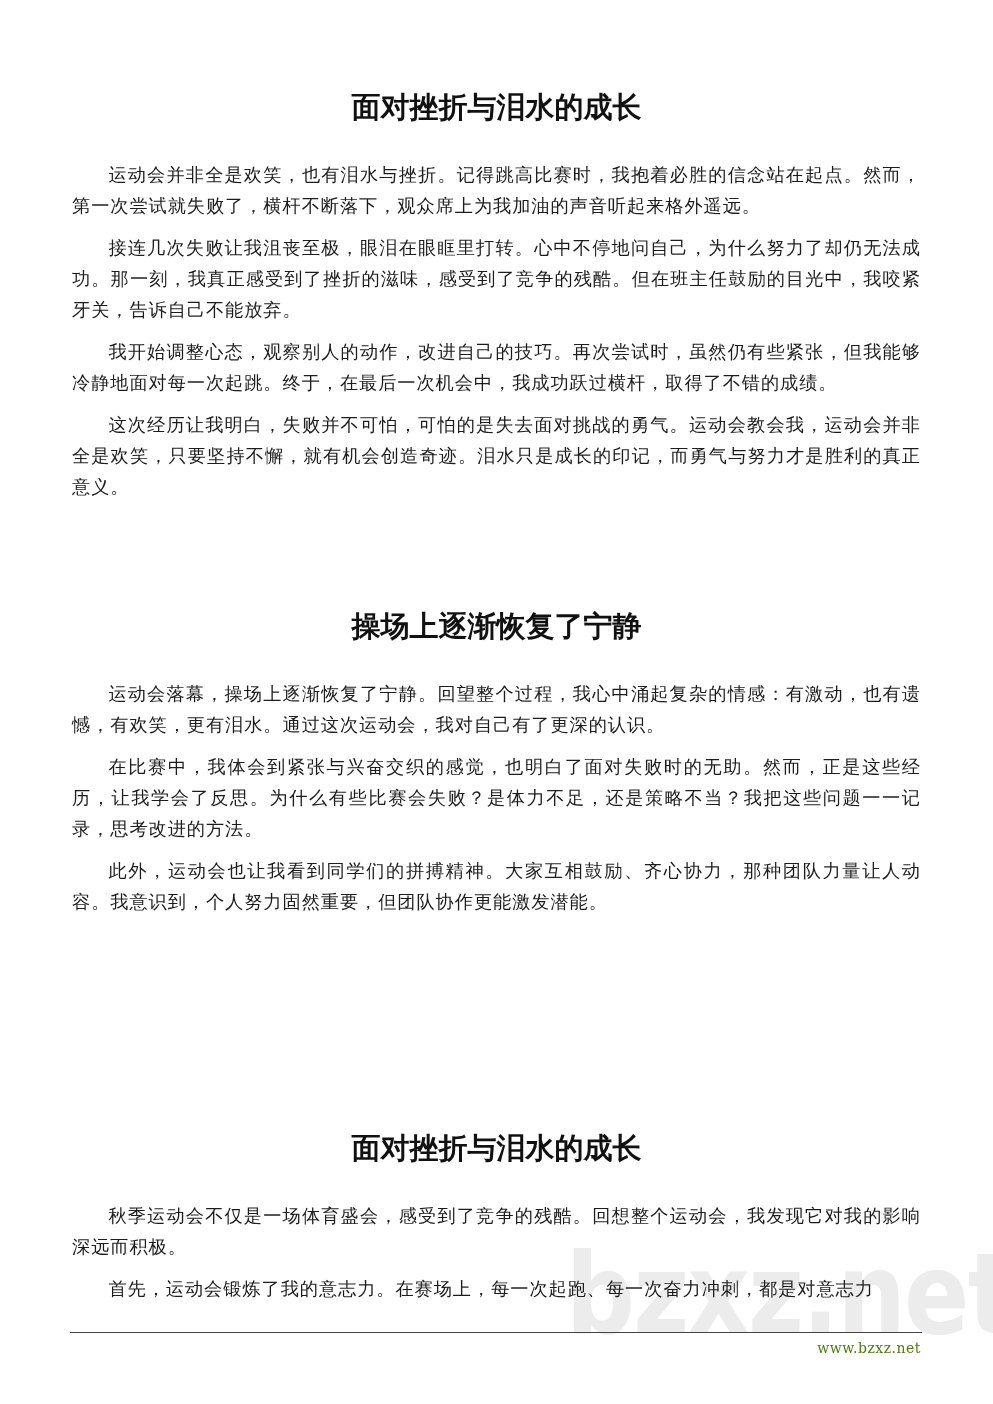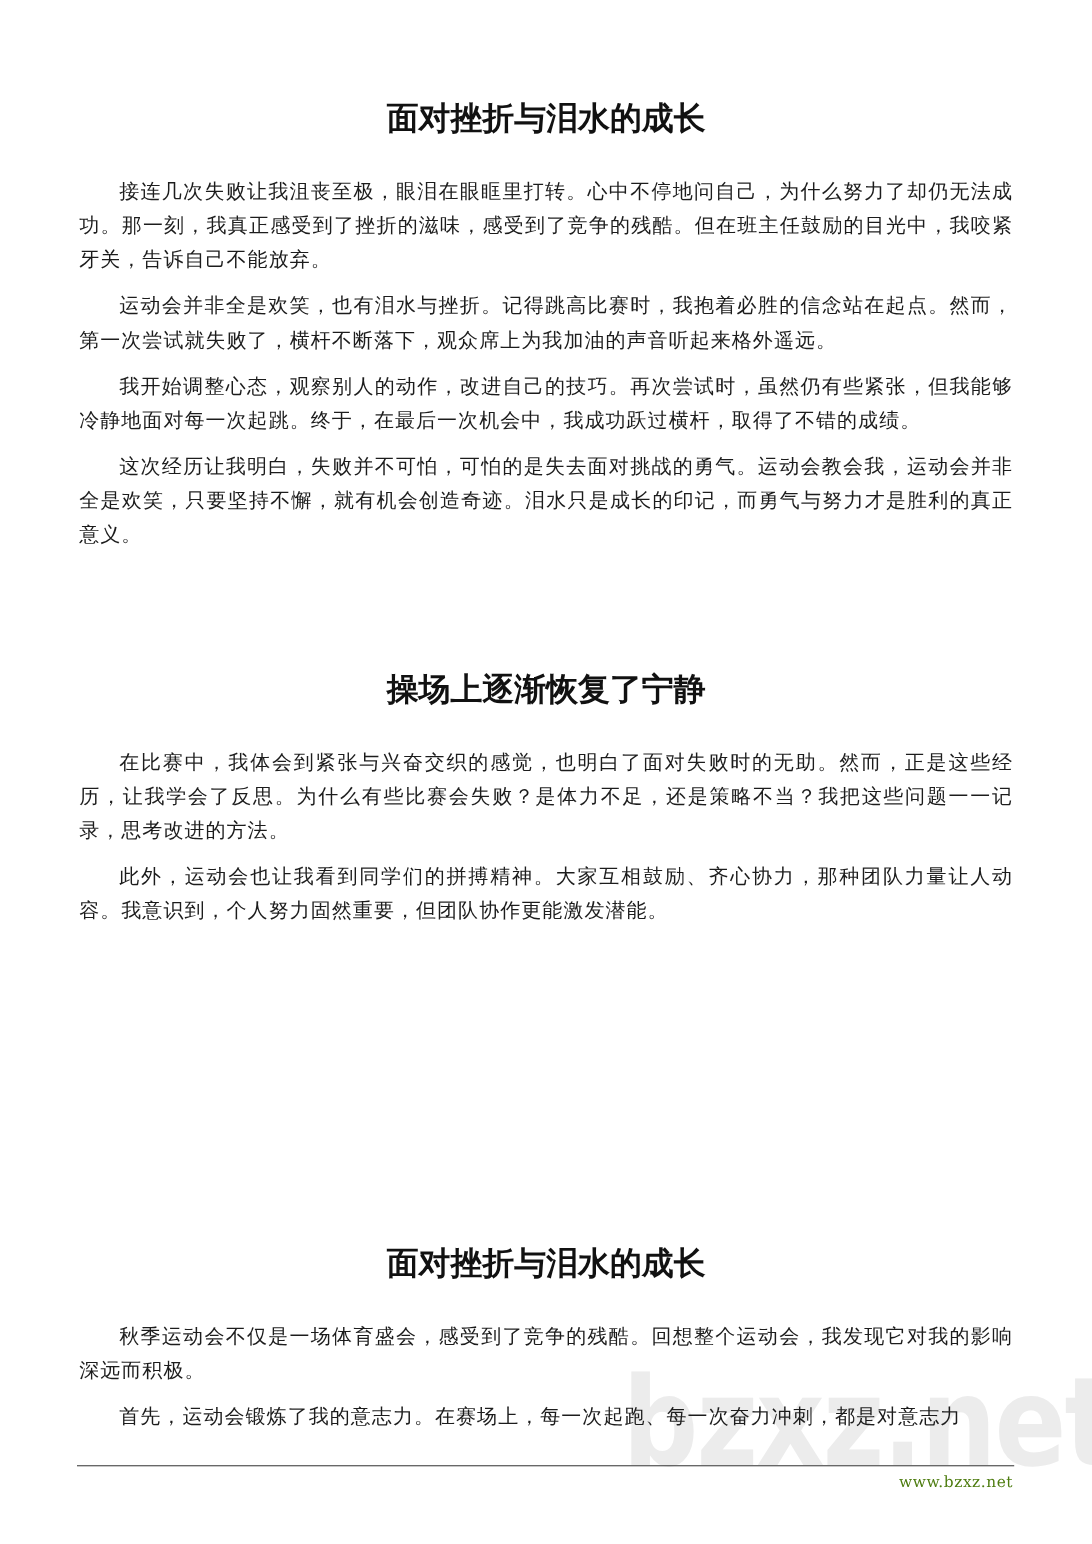--- a/index.html
+++ b/index.html
@@ -88,29 +88,30 @@
 </head>
 <body>
 
 <div class="page">
 
   <div class="watermark">bzxz.net</div>
 
   <section class="section" id="sec1">
     <h2 class="section-title">面对挫折与泪水的成长</h2>
     <div class="title-gap"></div>
+    <p class="para">运动会并非全是欢笑，也有泪水与挫折。记得跳高比赛时，我抱着必胜的信念站在起点。然而，第一次尝试就失败了，横杆不断落下，观众席上为我加油的声音听起来格外遥远。</p>
     <p class="para">接连几次失败让我沮丧至极，眼泪在眼眶里打转。心中不停地问自己，为什么努力了却仍无法成功。那一刻，我真正感受到了挫折的滋味，感受到了竞争的残酷。但在班主任鼓励的目光中，我咬紧牙关，告诉自己不能放弃。</p>
-    <p class="para">运动会并非全是欢笑，也有泪水与挫折。记得跳高比赛时，我抱着必胜的信念站在起点。然而，第一次尝试就失败了，横杆不断落下，观众席上为我加油的声音听起来格外遥远。</p>
     <p class="para">我开始调整心态，观察别人的动作，改进自己的技巧。再次尝试时，虽然仍有些紧张，但我能够冷静地面对每一次起跳。终于，在最后一次机会中，我成功跃过横杆，取得了不错的成绩。</p>
     <p class="para">这次经历让我明白，失败并不可怕，可怕的是失去面对挑战的勇气。运动会教会我，运动会并非全是欢笑，只要坚持不懈，就有机会创造奇迹。泪水只是成长的印记，而勇气与努力才是胜利的真正意义。</p>
   </section>
 
   <section class="section" id="sec2">
     <h2 class="section-title">操场上逐渐恢复了宁静</h2>
     <div class="title-gap"></div>
+    <p class="para">运动会落幕，操场上逐渐恢复了宁静。回望整个过程，我心中涌起复杂的情感：有激动，也有遗憾，有欢笑，更有泪水。通过这次运动会，我对自己有了更深的认识。</p>
     <p class="para">在比赛中，我体会到紧张与兴奋交织的感觉，也明白了面对失败时的无助。然而，正是这些经历，让我学会了反思。为什么有些比赛会失败？是体力不足，还是策略不当？我把这些问题一一记录，思考改进的方法。</p>
     <p class="para">此外，运动会也让我看到同学们的拼搏精神。大家互相鼓励、齐心协力，那种团队力量让人动容。我意识到，个人努力固然重要，但团队协作更能激发潜能。</p>
   </section>
 
   <section class="section" id="sec3">
     <h2 class="section-title">面对挫折与泪水的成长</h2>
     <div class="title-gap"></div>
     <p class="para">秋季运动会不仅是一场体育盛会，感受到了竞争的残酷。回想整个运动会，我发现它对我的影响深远而积极。</p>
     <p class="para">首先，运动会锻炼了我的意志力。在赛场上，每一次起跑、每一次奋力冲刺，都是对意志力</p>
   </section>

